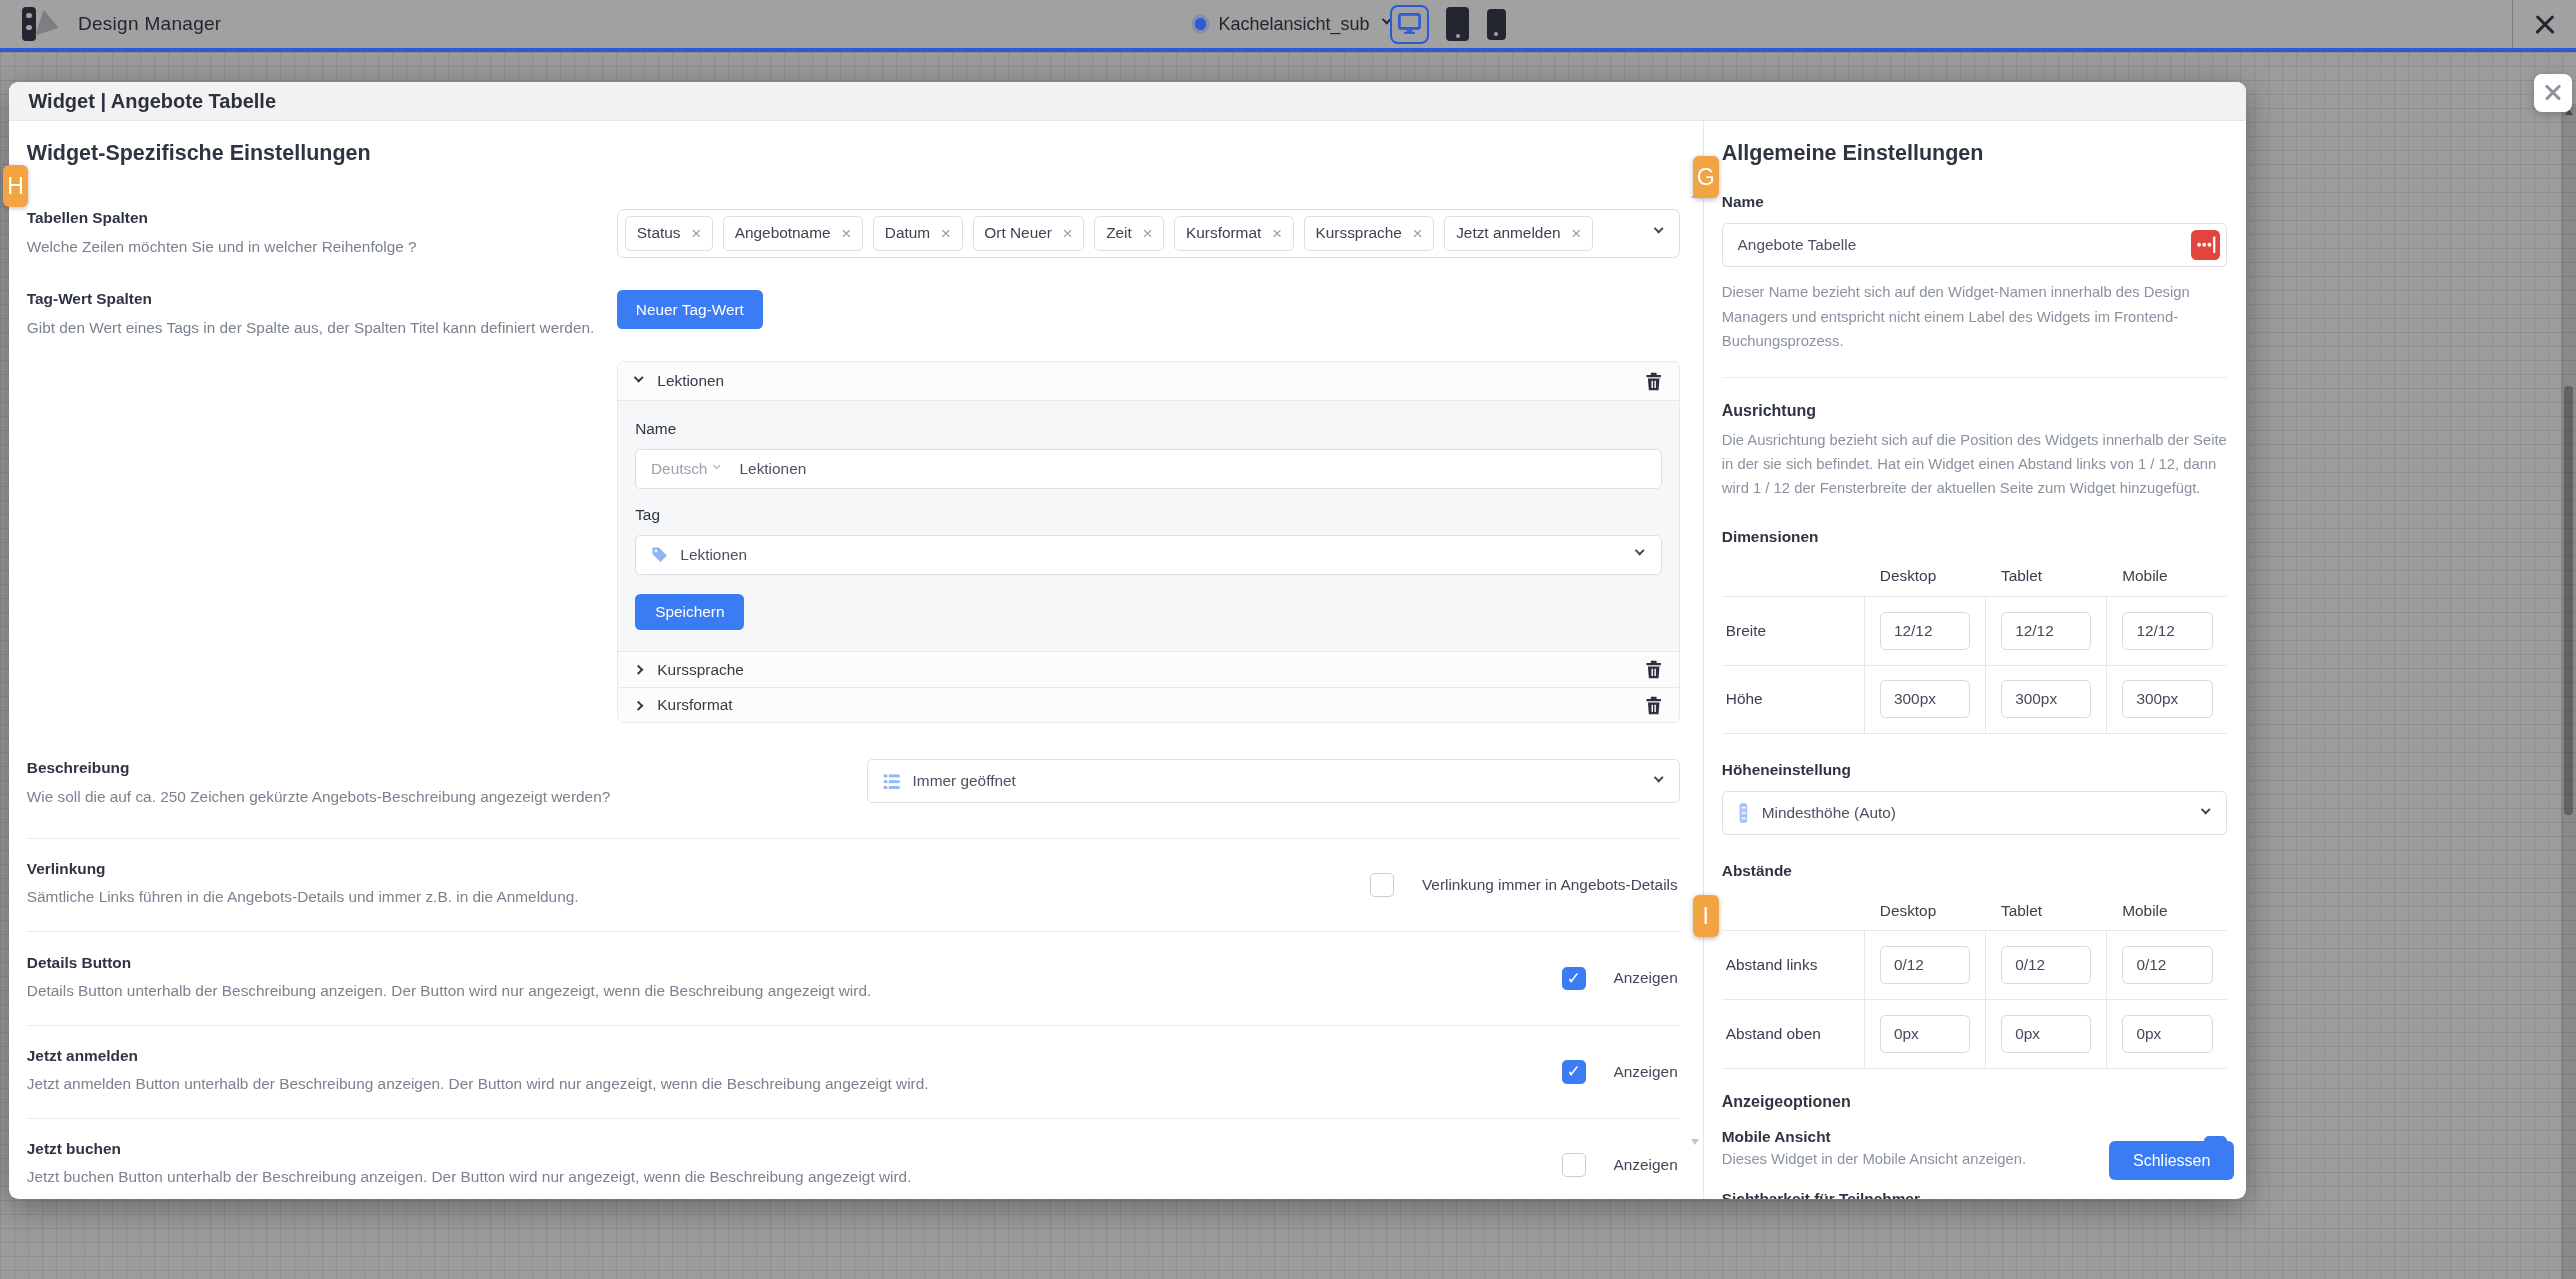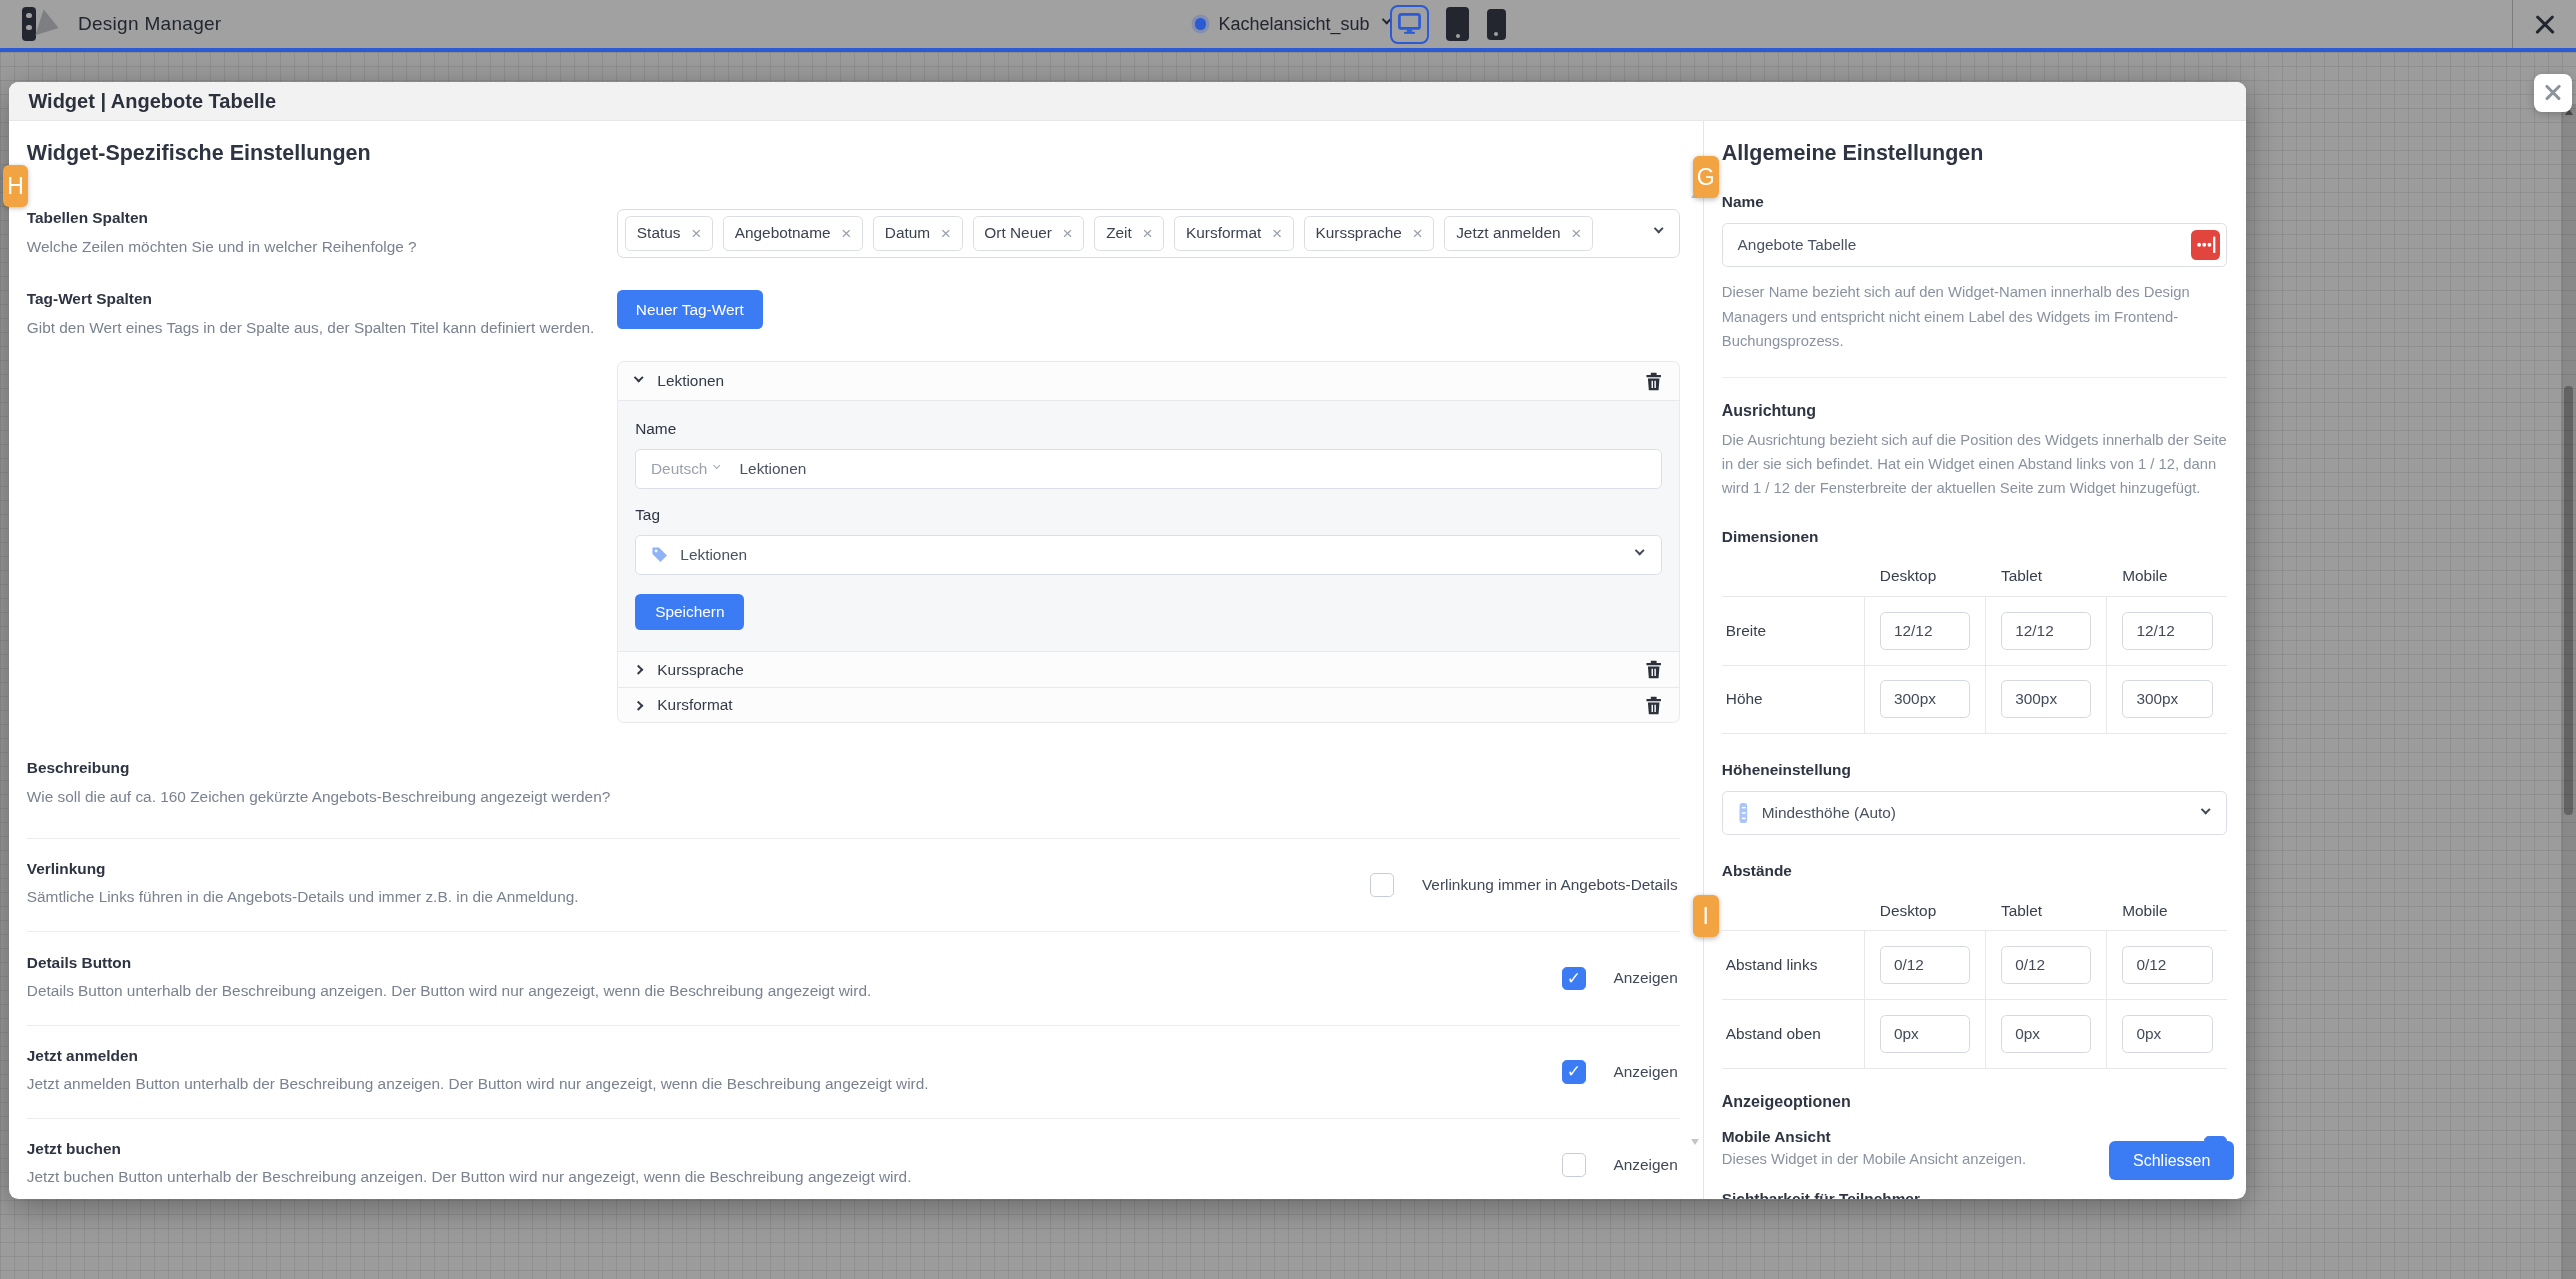--- a/index.html
+++ b/index.html
@@ -293,21 +293,35 @@
                   </svg>
               </span>
             </div>
           </div>
         </div>
       </div>
 
       <div class="brow">
         <div class="rlabel">
           <div class="rtitle">Beschreibung</div>
-          <div class="rdesc">Wie soll die auf ca. 160 Zeichen gekürzte Angebots-Beschreibung angezeigt werden?</div>
+          <div class="rdesc">Wie soll die auf ca. 250 Zeichen gekürzte Angebots-Beschreibung angezeigt werden?</div>
+        </div>
+        <div class="field select bsel">
+          <span class="ic icon-list" style="margin-right:12px;">
+            <svg width="17.4" height="17.4" viewBox="0 0 24 24">
+                <rect x="1" y="2" width="5" height="4" fill="#8fb3f7"></rect>
+                <rect x="8" y="2" width="15" height="4" fill="#3b7cf5" opacity=".55"></rect>
+                <rect x="1" y="10" width="5" height="4" fill="#8fb3f7"></rect>
+                <rect x="8" y="10" width="15" height="4" fill="#3b7cf5" opacity=".55"></rect>
+                <rect x="1" y="18" width="5" height="4" fill="#8fb3f7"></rect>
+                <rect x="8" y="18" width="15" height="4" fill="#3b7cf5" opacity=".55"></rect>
+              </svg>
+          </span>
+          <span>Immer geöffnet</span>
+          <span class="chev fchev"></span>
         </div>
       </div>
 
       <div class="trow">
         <div class="tinfo">
           <div class="rtitle">Verlinkung</div>
           <div class="rdesc">Sämtliche Links führen in die Angebots-Details und immer z.B. in die Anmeldung.</div>
         </div>
         <div class="tctrl">
           <span class="checkbox" data-on="false"></span>

